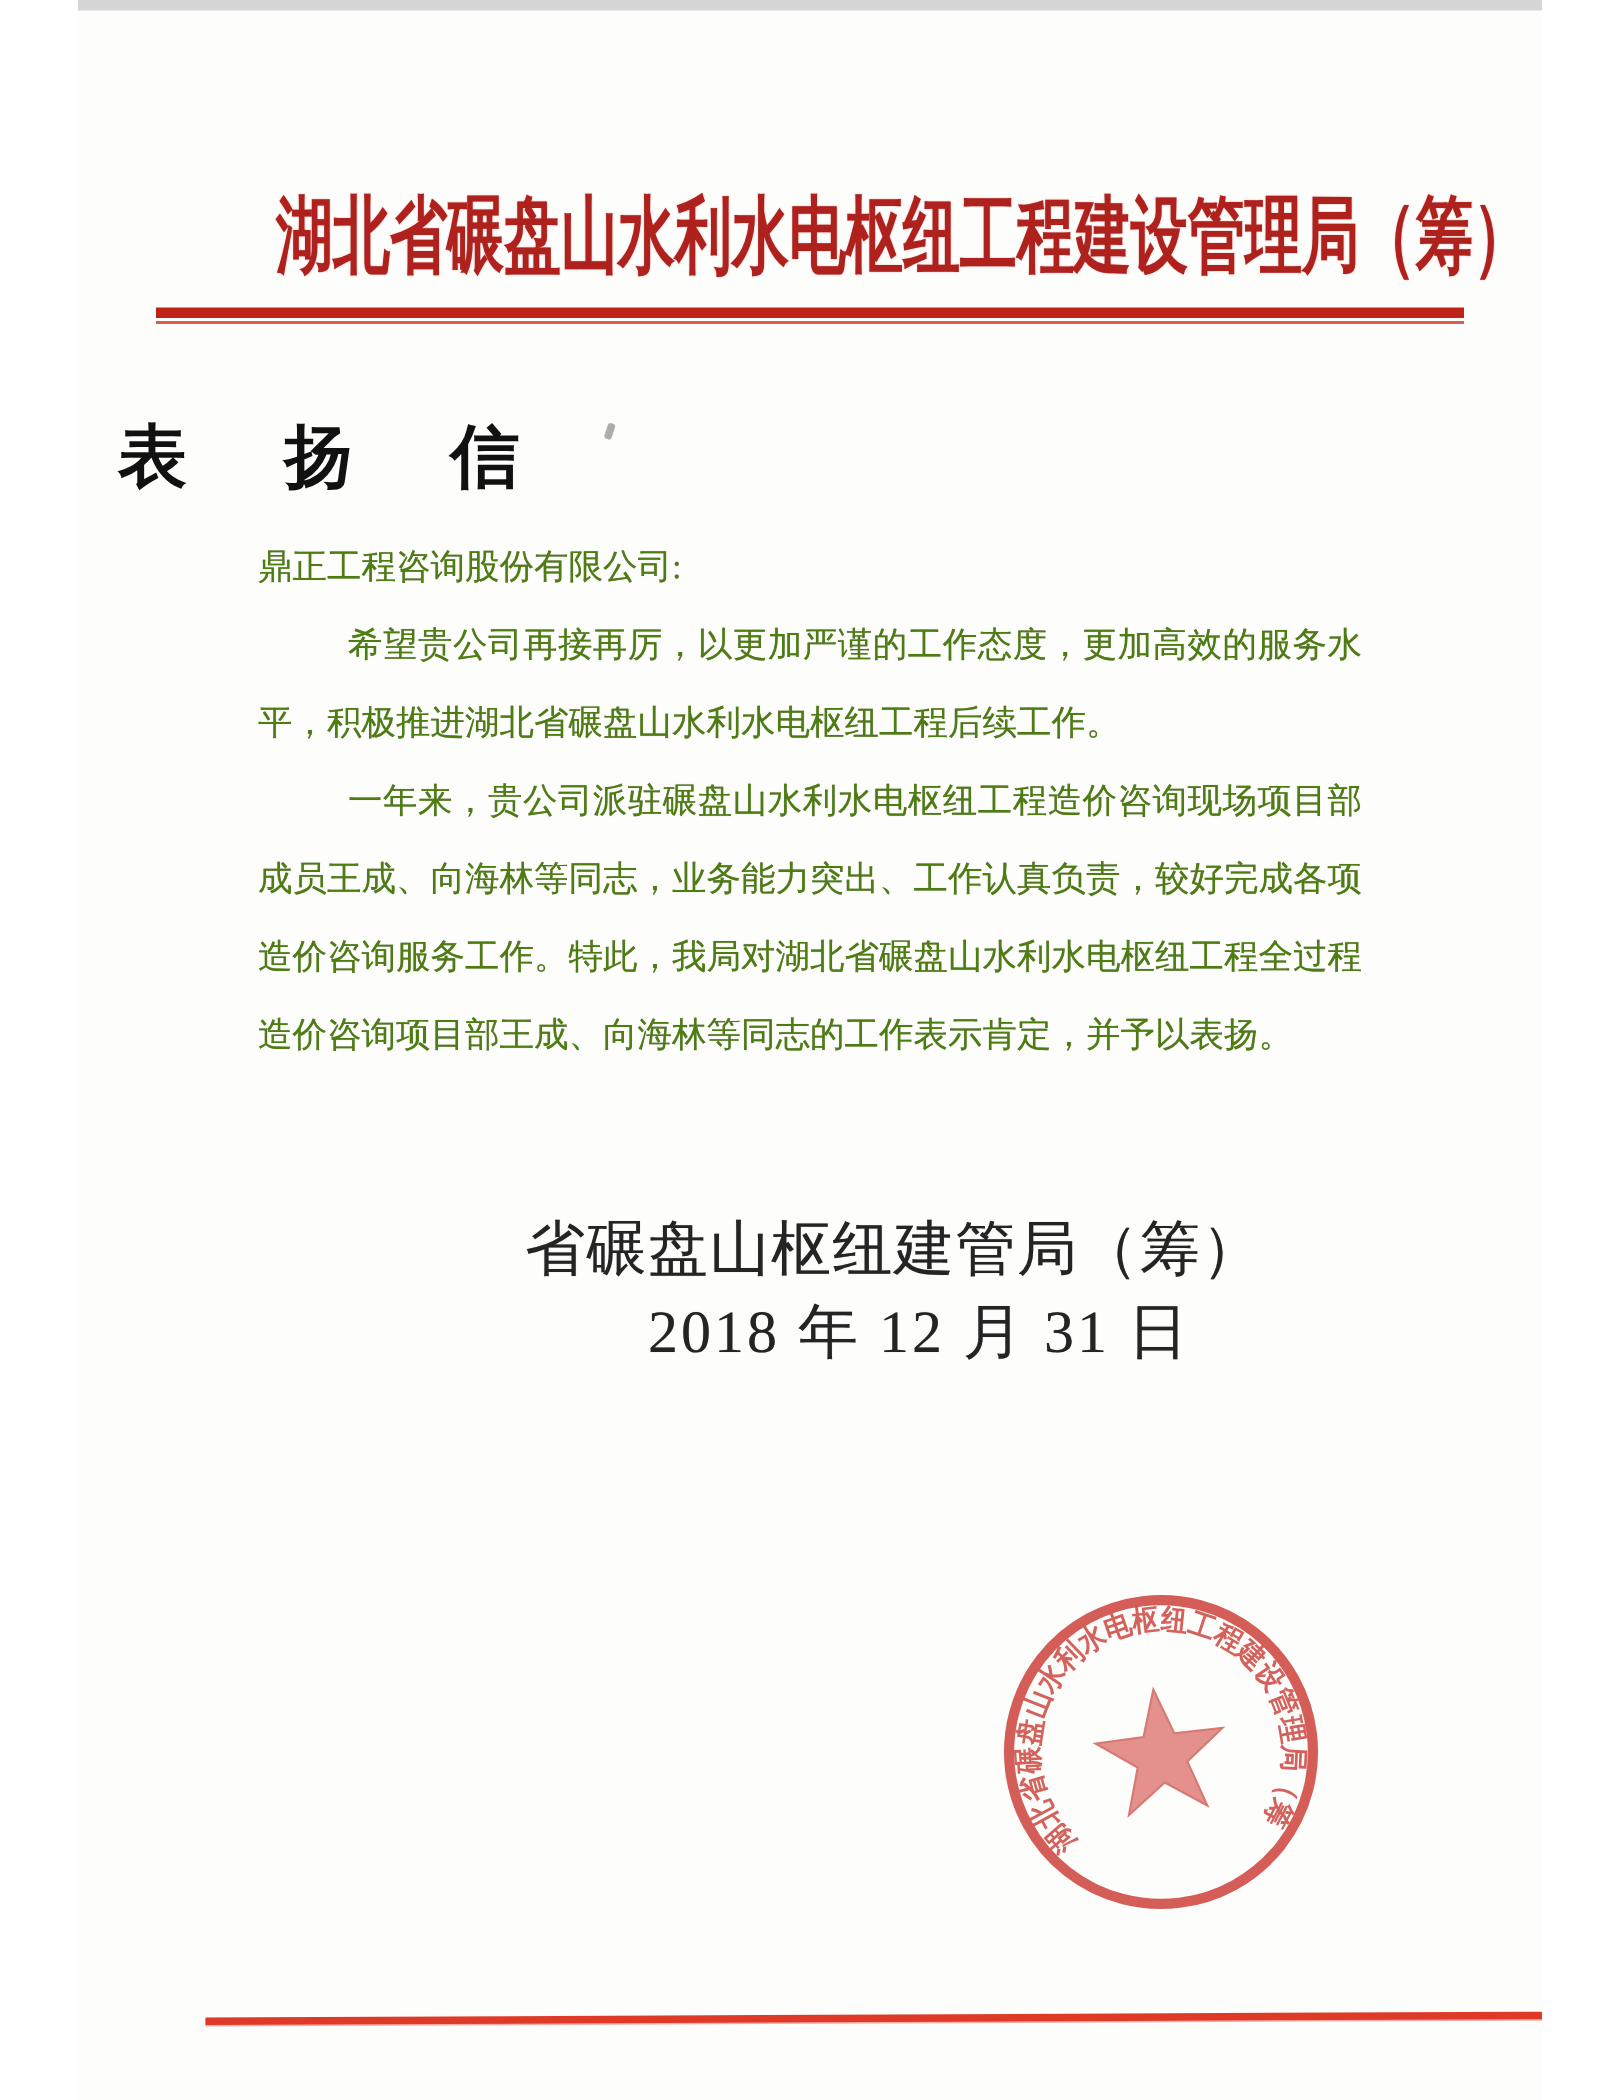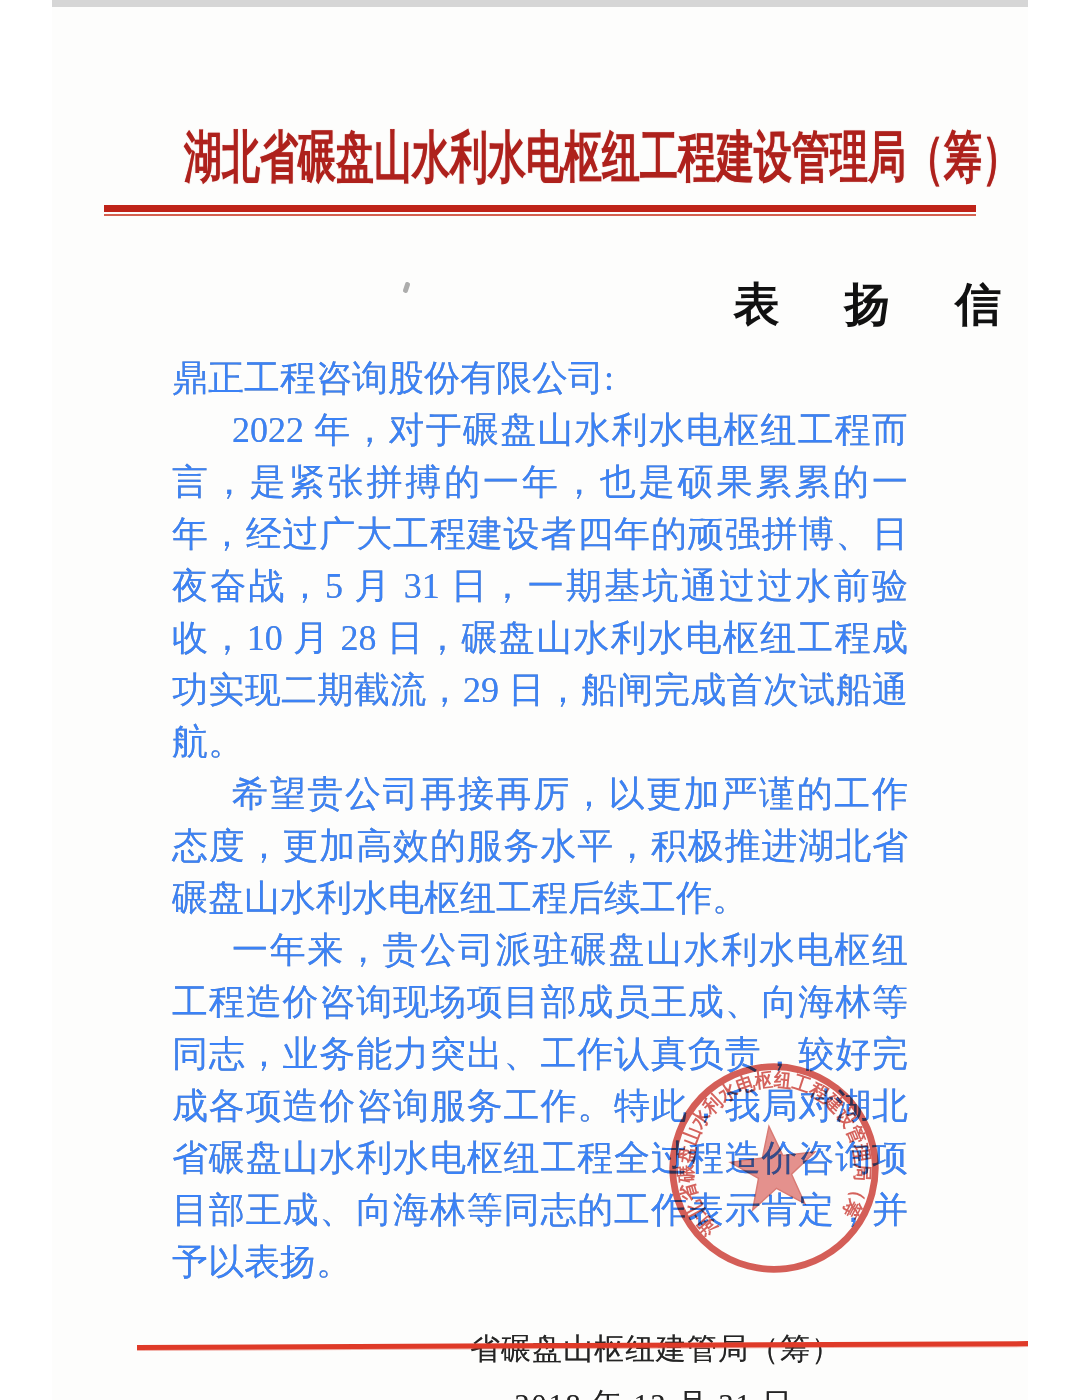--- a/index.html
+++ b/index.html
@@ -48,46 +48,46 @@
   .letterhead-rule {
     margin: 14px auto 0 auto;
     width: 872px;
   }
   .letterhead-rule .thick { height: 7px; background: #bf2318; }
   .letterhead-rule .thin  { height: 2px; background: #d4604f; margin-top: 2px; }
 
   
   .letter-title {
     margin-top: 58px;
-    text-align: right;
+    text-align: left;
     font-size: 46px;
     font-weight: bold;
     color: #111111;
     letter-spacing: 0.58em;
     text-indent: 0.58em; 
   }
   .letter-body {
     margin-top: 16px;
     padding: 0 120px;
-    font-size: 36px;
+    font-size: 23px;
     line-height: 52px;
-    color: #3b82f6;
+    color: #4d7c0f;
     text-align: justify;
     text-shadow: 0 0 0.5px rgba(20,20,20,.45);
   }
   .salutation { text-indent: 0; }
   .para { text-indent: 60px; }
 
   
   .signature-block {
     position: relative;
-    margin-top: 38px;
+    margin-top: 94px;
     padding: 0 186px 0 0;
     text-align: right;
-    font-size: 30px;
+    font-size: 40px;
     line-height: 46px;
     text-shadow: 0 0 0.5px rgba(20,20,20,.45);
   }
   .sign-org { letter-spacing: 1px; }
   .sign-date { margin-top: 9px; margin-right: 48px; letter-spacing: 2px; }
 
   
   .seal {
     position: absolute;
     left: 610px; top: 1056px;
@@ -123,21 +123,20 @@
       <div class="thick"></div>
       <div class="thin"></div>
     </div>
   </header>
 
   <main>
     <h1 class="letter-title">表 扬 信</h1>
 
     <div class="letter-body">
       <p class="salutation">鼎正工程咨询股份有限公司:</p>
-      <p class="para">2022 年，对于碾盘山水利水电枢纽工程而言，是紧张拼搏的一年，也是硕果累累的一年，经过广大工程建设者四年的顽强拼博、日夜奋战，5 月 31 日，一期基坑通过过水前验收，10 月 28 日，碾盘山水利水电枢纽工程成功实现二期截流，29 日，船闸完成首次试船通航。</p>
       <p class="para">希望贵公司再接再厉，以更加严谨的工作态度，更加高效的服务水平，积极推进湖北省碾盘山水利水电枢纽工程后续工作。</p>
       <p class="para">一年来，贵公司派驻碾盘山水利水电枢纽工程造价咨询现场项目部成员王成、向海林等同志，业务能力突出、工作认真负责，较好完成各项造价咨询服务工作。特此，我局对湖北省碾盘山水利水电枢纽工程全过程造价咨询项目部王成、向海林等同志的工作表示肯定，并予以表扬。</p>
     </div>
 
     <div class="signature-block">
       <div class="sign-org">省碾盘山枢纽建管局（筹）</div>
       <div class="sign-date">2018 年 12 月 31 日</div>
     </div>
   </main>
 

